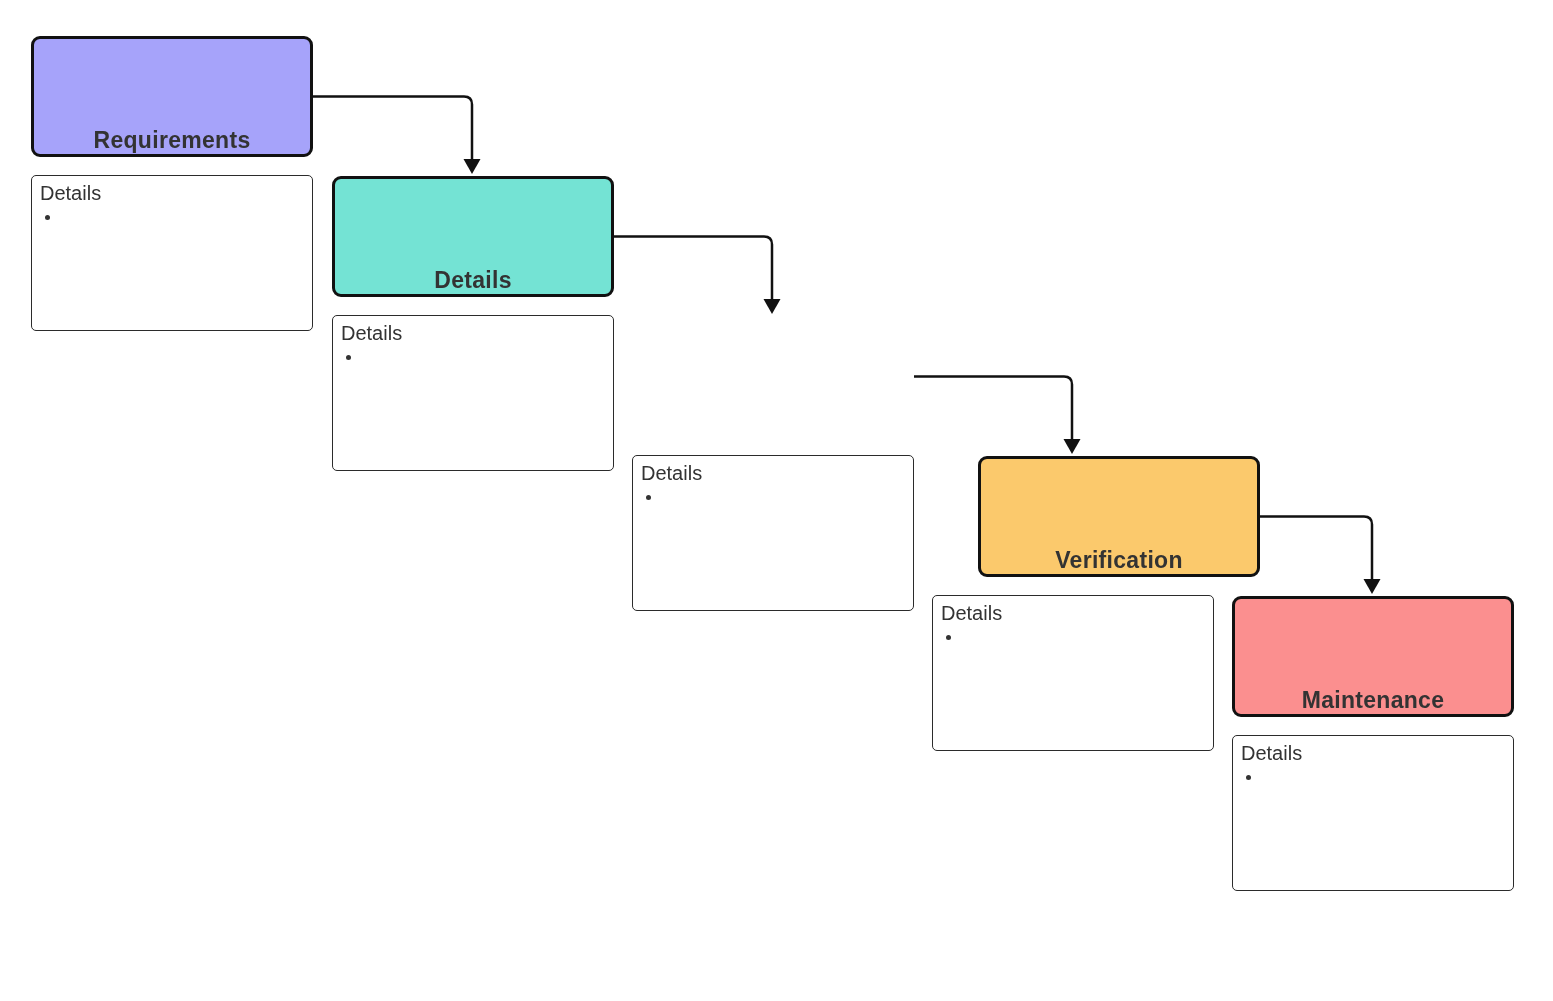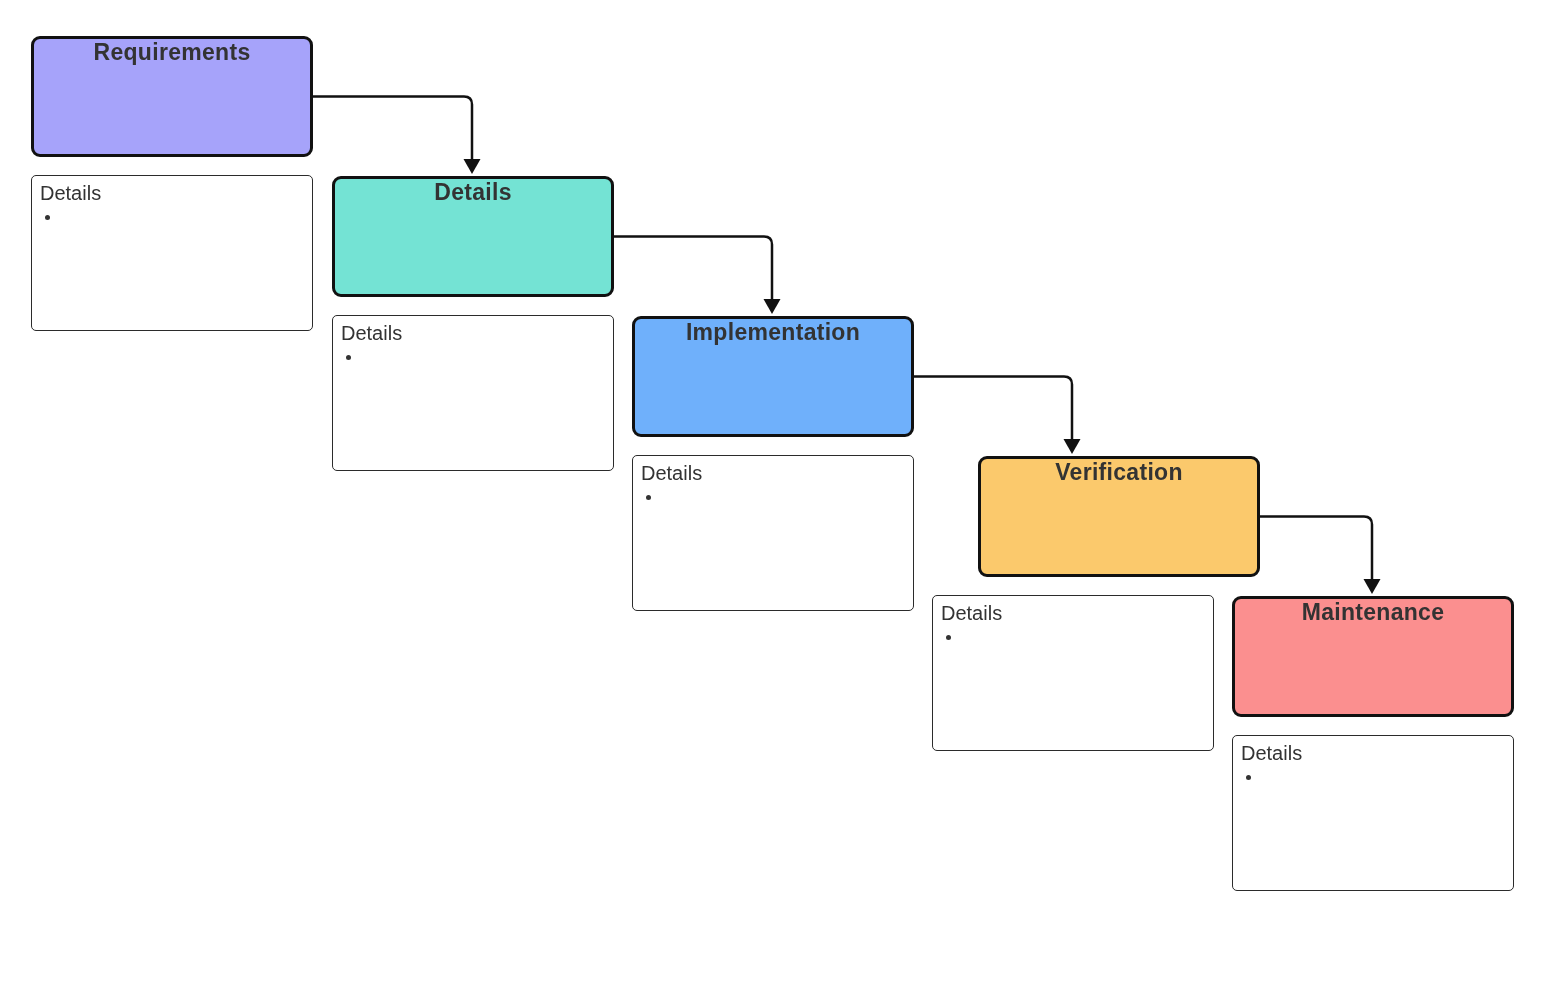--- a/index.html
+++ b/index.html
@@ -24,21 +24,21 @@
     pointer-events: none;
   }
   .stage {
     position: absolute;
     width: 282px;
     height: 121px;
     box-sizing: border-box;
     border: 3px solid #111111;
     border-radius: 9px;
     display: flex;
-    align-items: flex-start;
+    align-items: flex-end;
     justify-content: center;
   }
   .stage .stage-label {
     font-size: 23px;
     font-weight: bold;
     color: #333333;
     letter-spacing: 0.3px;
   }
   .details {
     position: absolute;
@@ -114,23 +114,20 @@
   <div class="stage s1" style="background-color: rgb(116, 227, 212);">
     <span class="stage-label">Details</span>
   </div>
   <div class="details d1">
     <div class="details-title">Details</div>
     <ul>
       <li></li>
     </ul>
   </div>
 
-  <div class="stage s2" style="background-color: rgb(111, 176, 251);">
-    <span class="stage-label">Implementation</span>
-  </div>
   <div class="details d2">
     <div class="details-title">Details</div>
     <ul>
       <li></li>
     </ul>
   </div>
 
   <div class="stage s3" style="background-color: rgb(251, 201, 108); margin-left: 46px;">
     <span class="stage-label">Verification</span>
   </div>

